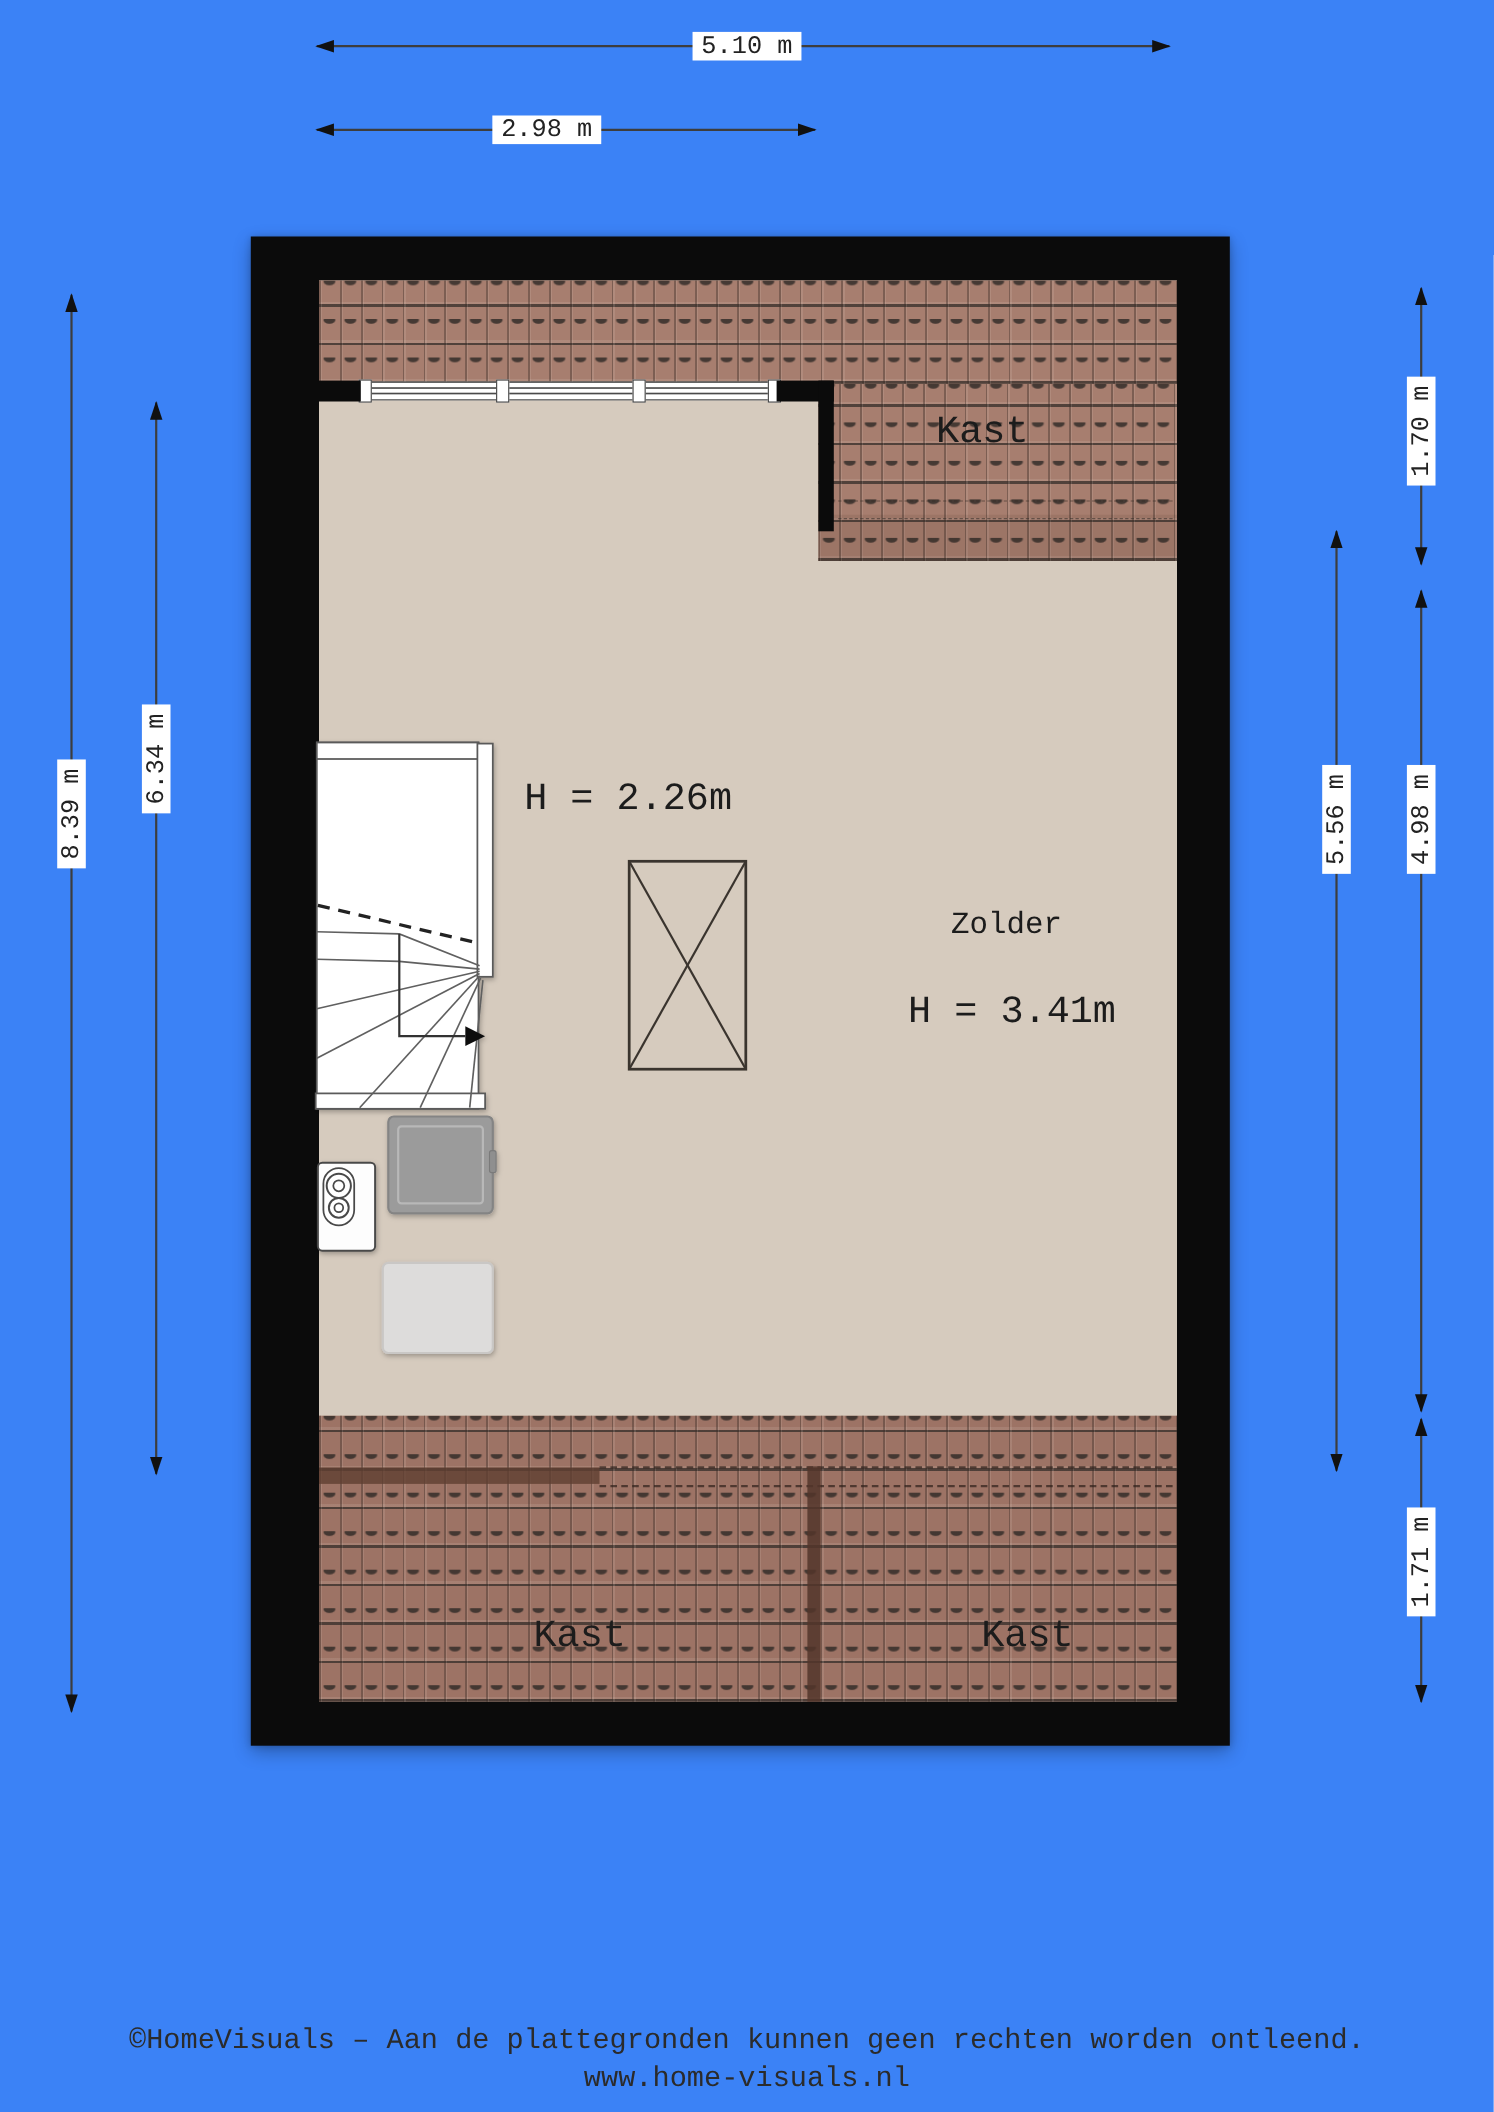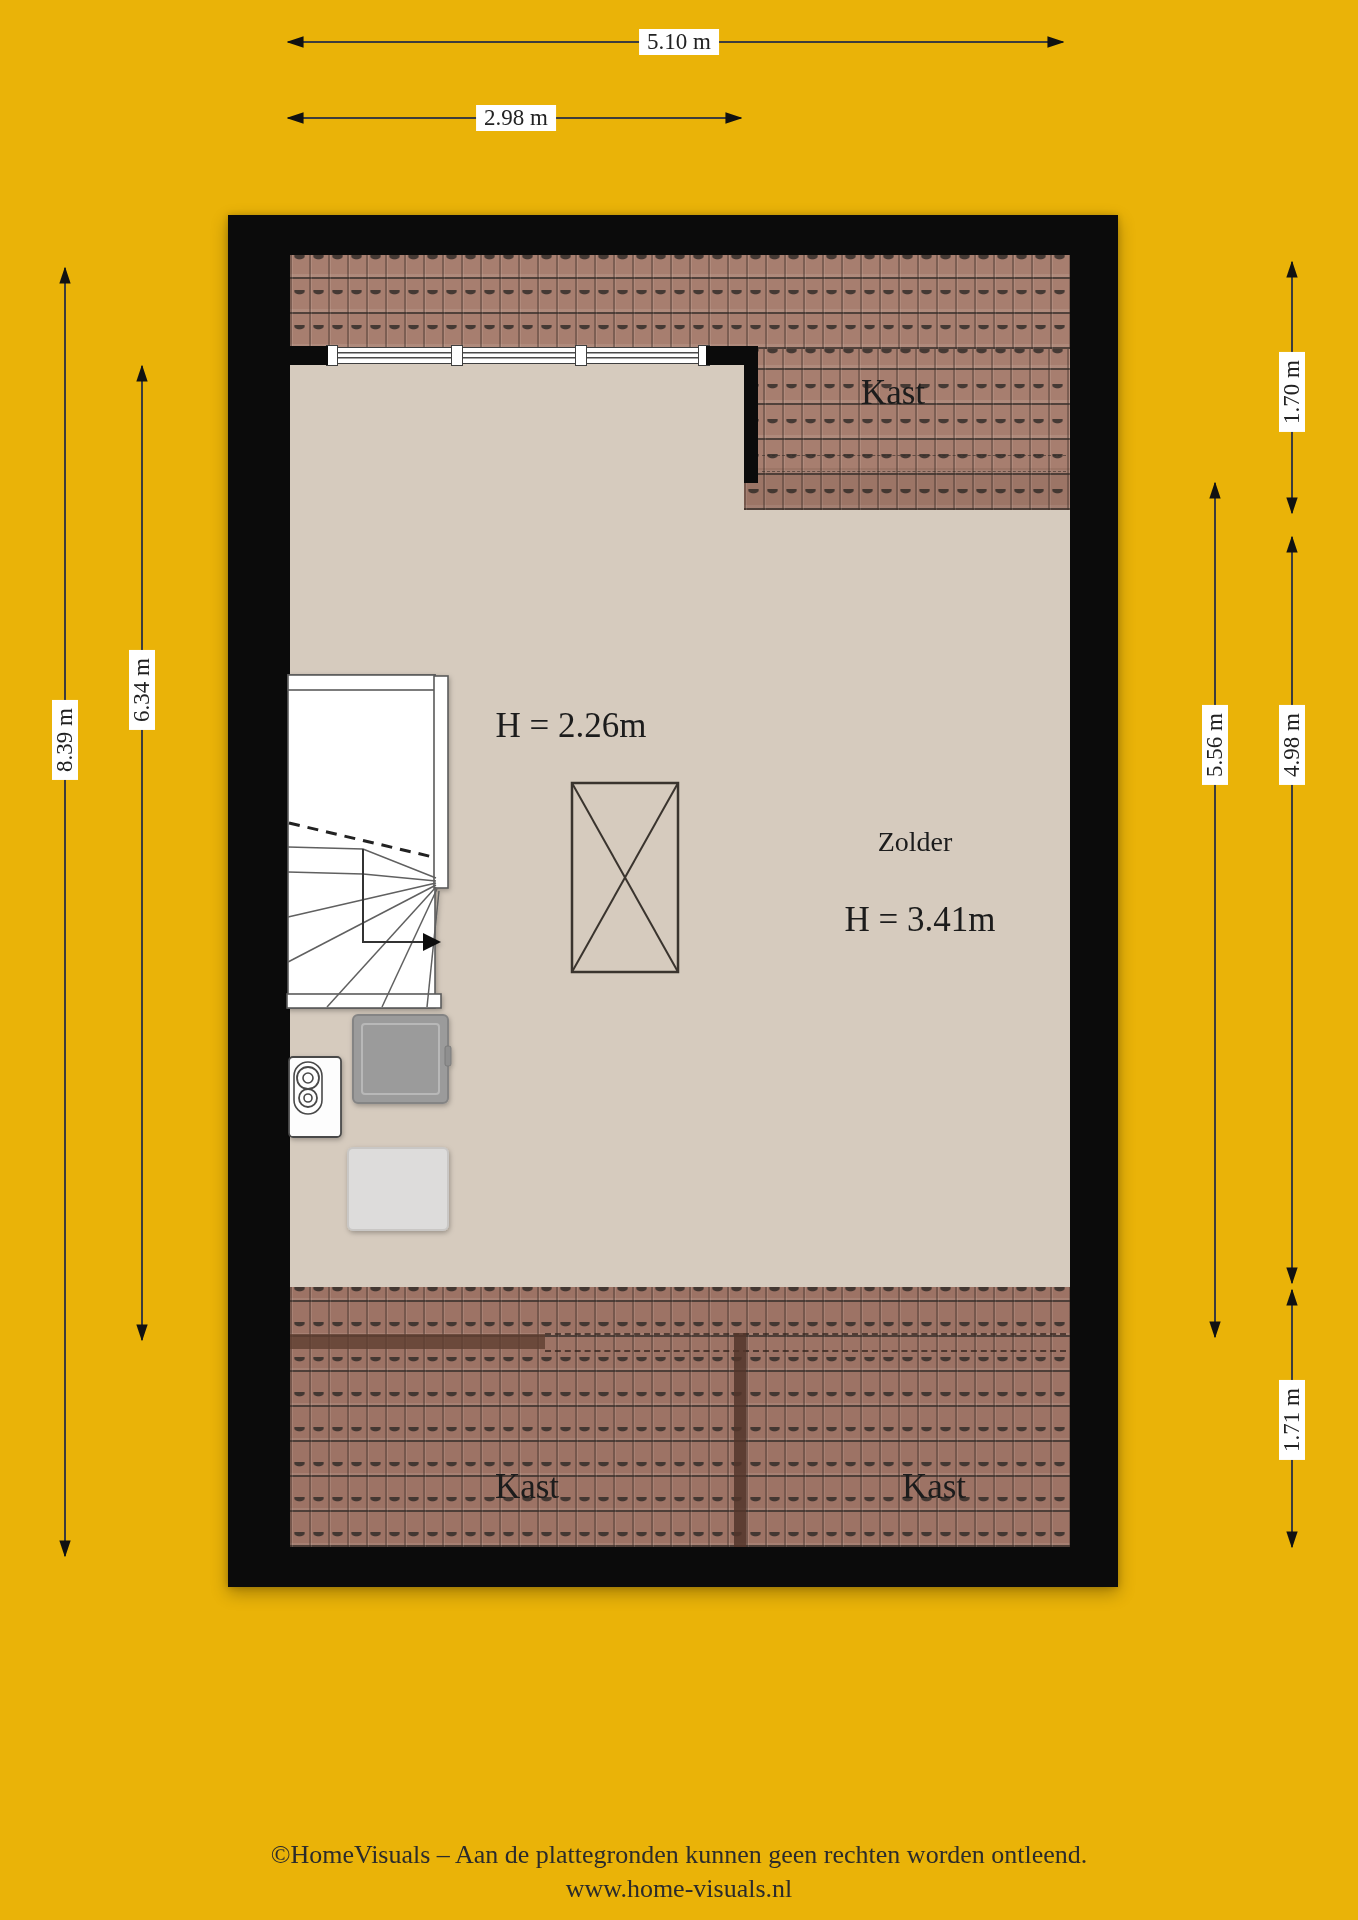--- a/index.html
+++ b/index.html
@@ -1,21 +1,21 @@
 <!DOCTYPE html>
 <html style="--wall: #0b0b0b; --floor: #d6cbbe; --tile-base: #a77e6f; --tile-dark: #9d7365; --dim: #3d3d3d;"><head>
 <meta charset="utf-8">
 <style>
   :root{
     --wall:#0b0b0b; --floor:#d6cbbe; --tile-base:#a77e6f; --tile-dark:#9d7365;
     --dim:#3d3d3d; --ink:#1c1c1c;
   }
   html,body{margin:0;padding:0;background:#fff;}
-  .page{position:relative;width:1358px;height:1920px;background:#eab308;overflow:hidden;
-        font-family:Liberation Serif, serif;color:var(--ink);}
+  .page{position:relative;width:1358px;height:1920px;background:#3b82f6;overflow:hidden;
+        font-family:Liberation Mono, monospace;color:var(--ink);}
   .abs{position:absolute;}
   
   .plan{left:228px;top:215px;width:890px;height:1372px;background:var(--wall);
         box-shadow:0 6px 16px rgba(0,0,0,.30),0 0 6px rgba(0,0,0,.18);z-index:1;}
   .floor{left:290px;top:255px;width:780px;height:1292px;background:var(--floor);z-index:2;}
   .tiles{
     background-color:var(--tile-base);
     background-image:
       radial-gradient(11px 7px at 9.5px 1px, rgba(52,45,41,.85) 0 4.5px, rgba(52,45,41,0) 6px),
       repeating-linear-gradient(90deg, rgba(60,46,40,.40) 0 1.6px, rgba(232,216,205,.14) 1.6px 2.8px, rgba(0,0,0,0) 2.8px 19px),
@@ -142,21 +142,21 @@
       <circle cx="308" cy="1078" r="5" fill="none" stroke="#4a4a4a" stroke-width="1.6"></circle>
       <circle cx="308" cy="1098" r="9" fill="#ffffff" stroke="#4a4a4a" stroke-width="1.8"></circle>
       <circle cx="308" cy="1098" r="4" fill="none" stroke="#4a4a4a" stroke-width="1.6"></circle>
     </g>
     <g filter="url(#soft)">
       <rect x="348" y="1148" width="100" height="82" rx="5" fill="#dddcdb" stroke="#c9c7c5" stroke-width="2"></rect>
     </g>
   </svg>
 
   <span class="dim-label" style="left:679px;top:42px">5.10 m</span>
-  <span class="dim-label" style="left:516px;top:118px">2.98 m</span>
+  <span class="dim-label" style="left:497px;top:118px">2.98 m</span>
   <span class="dim-label vert" style="left:65px;top:740px">8.39 m</span>
   <span class="dim-label vert" style="left:142px;top:690px">6.34 m</span>
   <span class="dim-label vert" style="left:1292px;top:392px">1.70 m</span>
   <span class="dim-label vert" style="left:1215px;top:745px">5.56 m</span>
   <span class="dim-label vert" style="left:1292px;top:745px">4.98 m</span>
   <span class="dim-label vert" style="left:1292px;top:1420px">1.71 m</span>
 
   <span class="lbl room-lbl" style="left:893px;top:361px">Kast</span>
   <span class="lbl room-lbl" style="left:571px;top:694px">H = 2.26m</span>
   <span class="lbl zolder-lbl" style="left:915px;top:842px">Zolder</span>

